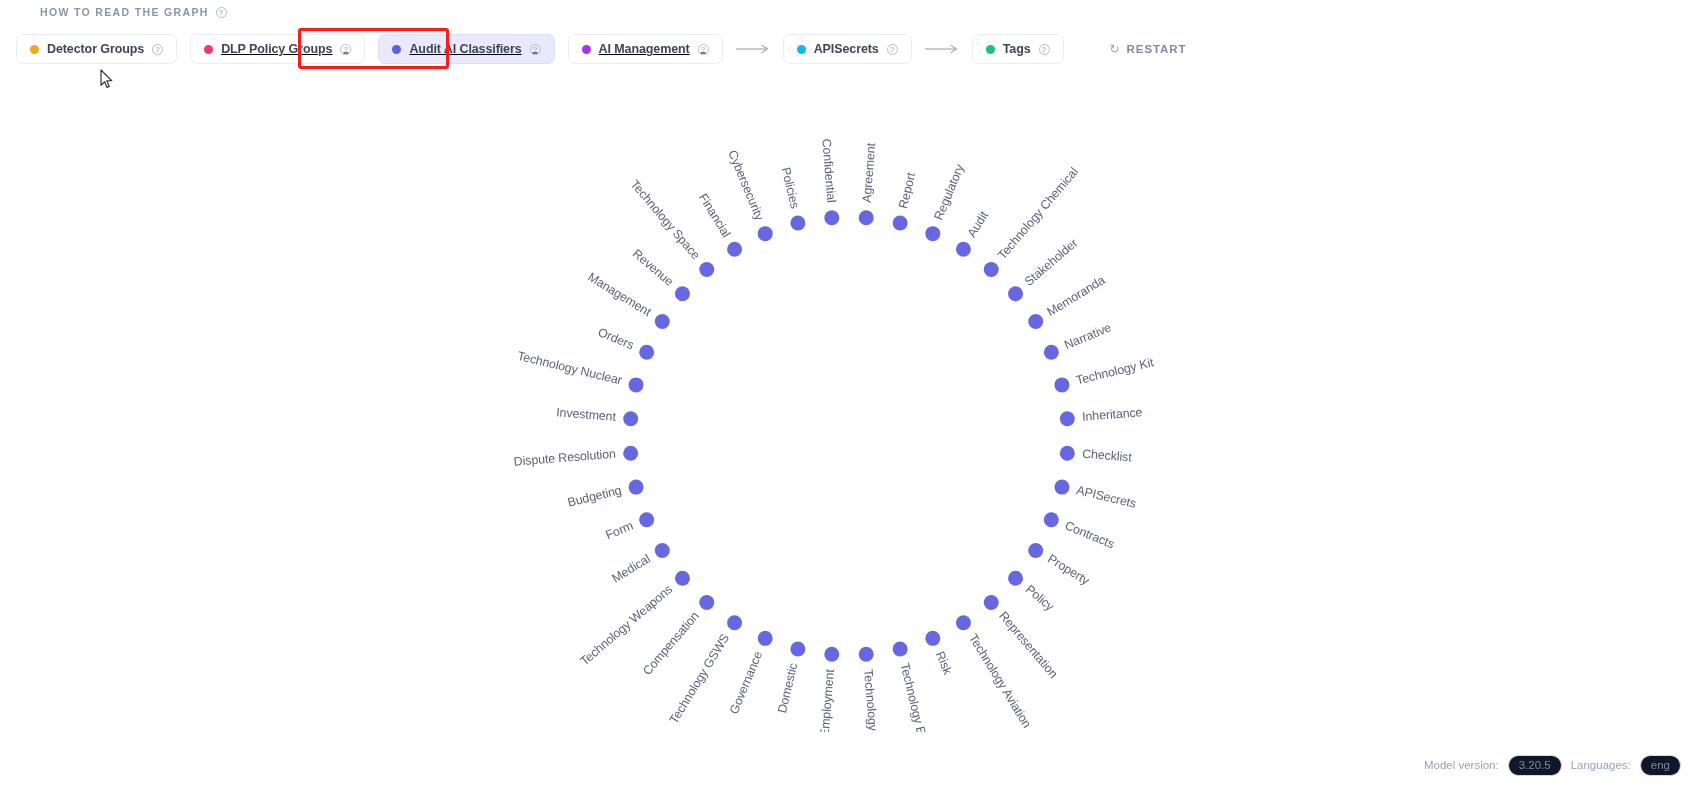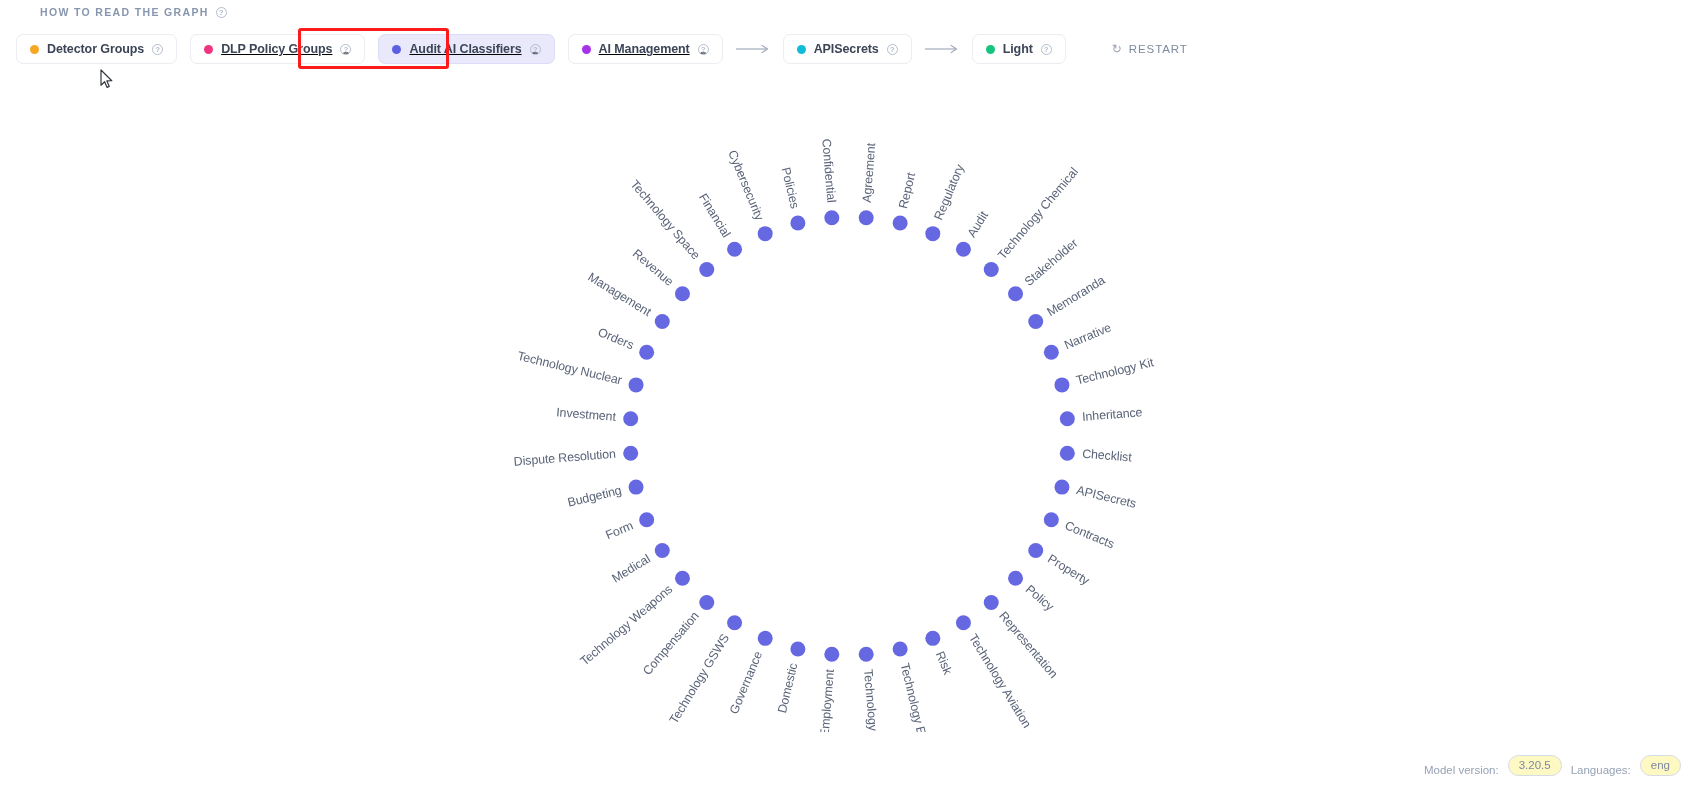--- a/index.html
+++ b/index.html
@@ -127,21 +127,21 @@
     align-items: center;
     gap: 7px;
     margin-left: 46px;
     cursor: pointer;
     background: transparent;
     border: 0;
     padding: 0;
   }
   #restart-button .rlabel {
     font-size: 11.5px;
-    font-weight: 400;
+    font-weight: 700;
     letter-spacing: 0.9px;
     color: #7e8a9e;
   }
   #restart-button .ricon {
     color: #9aa4b6;
     font-size: 12px;
     line-height: 1;
     display: block;
   }
 
@@ -171,33 +171,33 @@
     height: 20px;
     pointer-events: none;
   }
 
   
   #footer-meta {
     position: absolute;
     right: 18px;
     bottom: 18px;
     display: flex;
-    align-items: flex-end;
+    align-items: center;
     gap: 9px;
     font-size: 11.5px;
     color: #97a2b6;
   }
   #footer-meta .chip {
     border: 1px solid #d5dbe6;
     border-radius: 11px;
     padding: 2px 10px 3px;
     color: #7e8a9e;
     font-size: 11.5px;
     line-height: 1.25;
-    background: #fef9c3;
+    background: #0f172a;
   }
   #footer-meta .mlabel { white-space: nowrap; }
 </style>
 </head>
 <body>
 
 <div id="header-bar">
 
   <div id="how-to-read">
     <span class="htr-text">HOW TO READ THE GRAPH</span>
@@ -249,21 +249,21 @@
         </span>
       </div>
       <span class="arrow-sep">
         <svg width="34" height="10" viewBox="0 0 34 10">
           <path d="M0,5 H30" stroke="#9aa4b6" stroke-width="1.1" fill="none"></path>
           <path d="M26,1.4 L31.5,5 L26,8.6" stroke="#9aa4b6" stroke-width="1.1" fill="none" stroke-linecap="round" stroke-linejoin="round"></path>
         </svg>
       </span>
       <div class="pill">
         <span class="dot" style="background: rgb(22, 196, 127);"></span>
-        <span class="plabel">Light</span>
+        <span class="plabel">Tags</span>
         <span class="qmark">
           <span>?</span>
         </span>
       </div>
       <button id="restart-button">
         <span class="ricon">↻</span>
         <span class="rlabel">RESTART</span>
       </button>
     </div>
 

